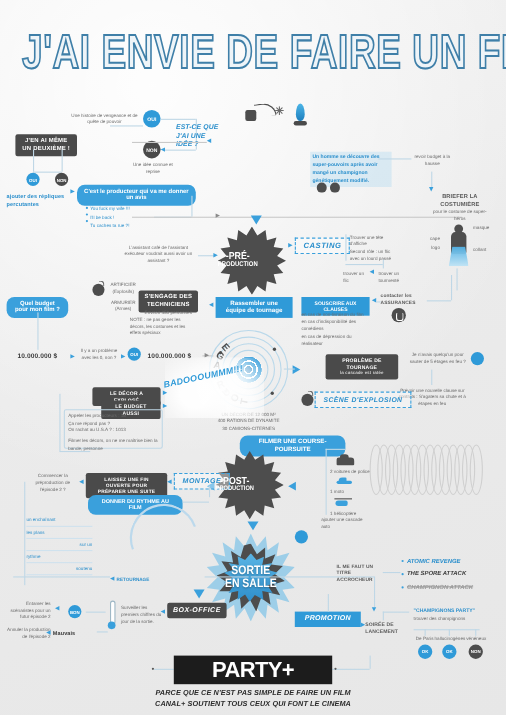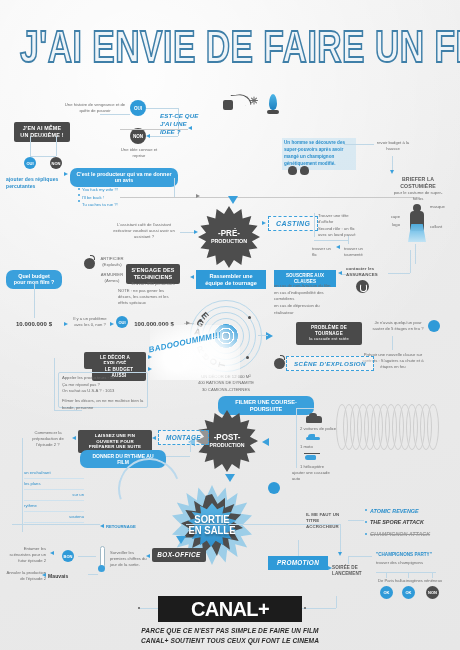--- a/index.html
+++ b/index.html
@@ -119,21 +119,21 @@
   .flame-b{
     position:absolute;left:2px;top:0;width:10px;height:16px;
     background:linear-gradient(180deg,#4db6e8,#1e7fbe);
     border-radius:50% 50% 45% 45% / 62% 62% 38% 38%;
     transform: scaleX(.8);
   }
   .flame-w{ position:absolute;left:1px;bottom:0;width:12px;height:4px;background:#4a4a4a;border-radius:2px;}
 
   
   .burst {
-    position:absolute; display:flex;align-items:center;justify-content:center;
+    position:absolute; display:flex;align-items:center;justify-content:flex-start;
     text-align:center;
   }
   .burst .core{
     position:absolute; inset:0; background:#4d4d4d;
     clip-path: polygon(50% 0%,58% 13%,70% 5%,72% 20%,86% 16%,82% 30%,96% 32%,87% 43%,100% 50%,87% 57%,96% 68%,82% 70%,86% 84%,72% 80%,70% 95%,58% 87%,50% 100%,42% 87%,30% 95%,28% 80%,14% 84%,18% 70%,4% 68%,13% 57%,0% 50%,13% 43%,4% 32%,18% 30%,14% 16%,28% 20%,30% 5%,42% 13%);
   }
   .burst .txt-in{ position:relative; z-index:2; color:#fff;
     font-family:"Liberation Sans Narrow","Liberation Sans",sans-serif;
     font-weight:700; line-height:1.05; transform:scaleY(1.15); }
 
@@ -149,21 +149,21 @@
   }
   .target .word span{
     position:absolute; left:50%; top:50%; color:#4d4d4d;
     font-family:"Liberation Sans Narrow","Liberation Sans",sans-serif;
     font-size:9px;font-weight:700;
     transform-origin:0 0;
   }
   .tgt-dot{ position:absolute;width:3px;height:3px;border-radius:50%;background:#4d4d4d;}
 
   
-  .explo{ position:absolute; left:172px; top:485px; width:80px;height:80px;}
+  .explo{ position:absolute; left:188px; top:485px; width:80px;height:80px;}
   .explo .b1{
     position:absolute; inset:0; background:#8fc9e8;
     clip-path: polygon(50% 0%,57% 15%,67% 3%,69% 19%,82% 10%,79% 26%,94% 22%,86% 36%,100% 38%,88% 50%,100% 62%,86% 64%,94% 78%,79% 74%,82% 90%,69% 81%,67% 97%,57% 85%,50% 100%,43% 85%,33% 97%,31% 81%,18% 90%,21% 74%,6% 78%,14% 64%,0% 62%,12% 50%,0% 38%,14% 36%,6% 22%,21% 26%,18% 10%,31% 19%,33% 3%,43% 15%);
     opacity:.85;
   }
   .explo .b2{
     position:absolute; left:9px;top:9px;right:9px;bottom:9px; background:#4d4d4d;
     clip-path: polygon(50% 0%,59% 16%,71% 6%,71% 22%,86% 16%,80% 31%,97% 33%,85% 45%,100% 55%,84% 60%,93% 76%,76% 72%,79% 90%,65% 80%,58% 100%,49% 83%,36% 96%,34% 79%,18% 87%,22% 70%,4% 70%,15% 57%,0% 47%,16% 41%,7% 26%,24% 28%,21% 11%,35% 20%,40% 3%);
   }
   .explo .b3{
@@ -592,18 +592,18 @@
 <div class="mini-circ" style="left:402px;top:586px;">OK</div>
 <div class="mini-circ dk" style="left:426px;top:586px;">NON</div>
 
 <div class="ln ln-h" style="left:140px;top:608px;width:18px;"></div>
 <div class="ln ln-h" style="left:302px;top:608px;width:34px;"></div>
 <div class="ln ln-v" style="left:336px;top:596px;height:12px;"></div>
 <div class="dot dot-d" style="left:138px;top:607px;"></div>
 <div class="dot dot-d" style="left:304px;top:607px;"></div>
 
 <div class="canal">
-  <span>CANAL+</span>
+  <span>PARTY+</span>
 </div>
 <div class="tagline">
   <div>PARCE QUE CE N'EST PAS SIMPLE DE FAIRE UN FILM</div>
   <div>CANAL+ SOUTIENT TOUS CEUX QUI FONT LE CINEMA</div>
 </div>
 
 </body></html>

